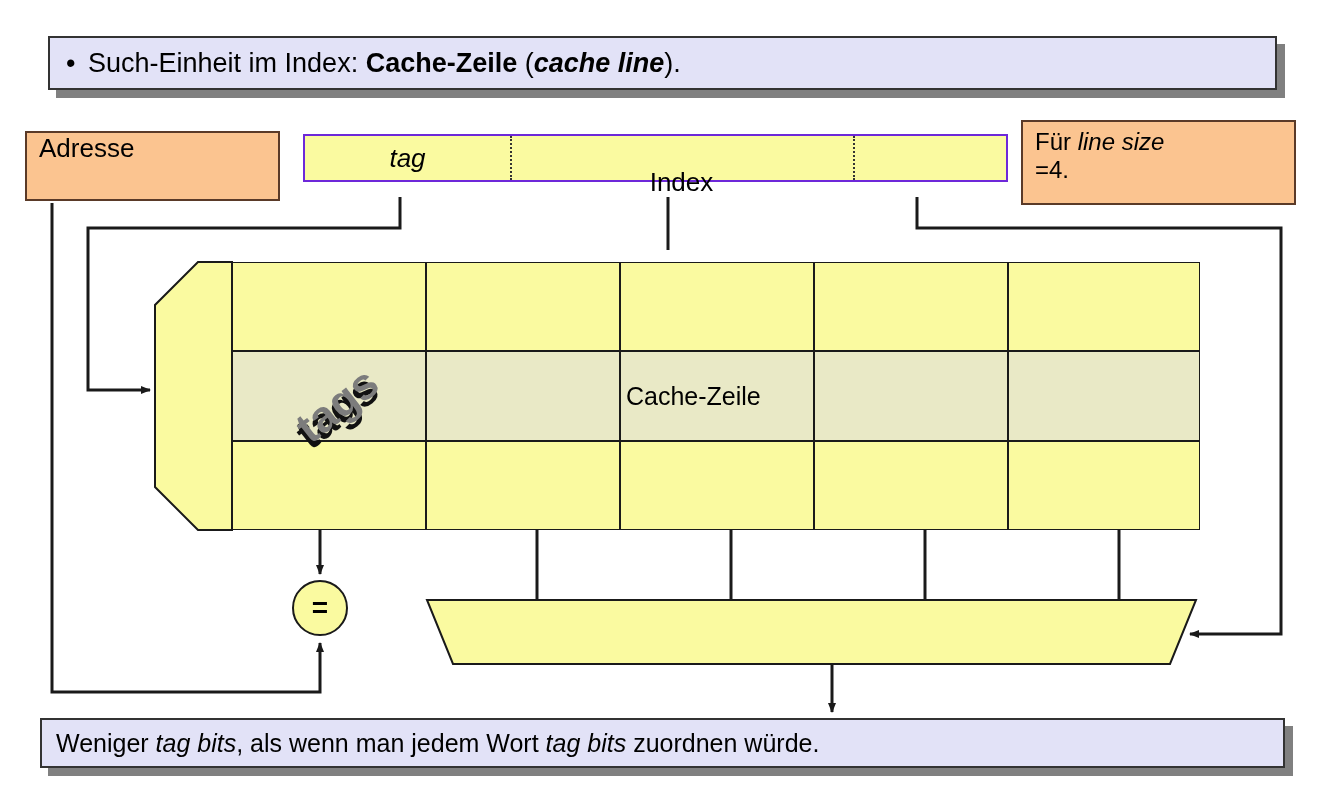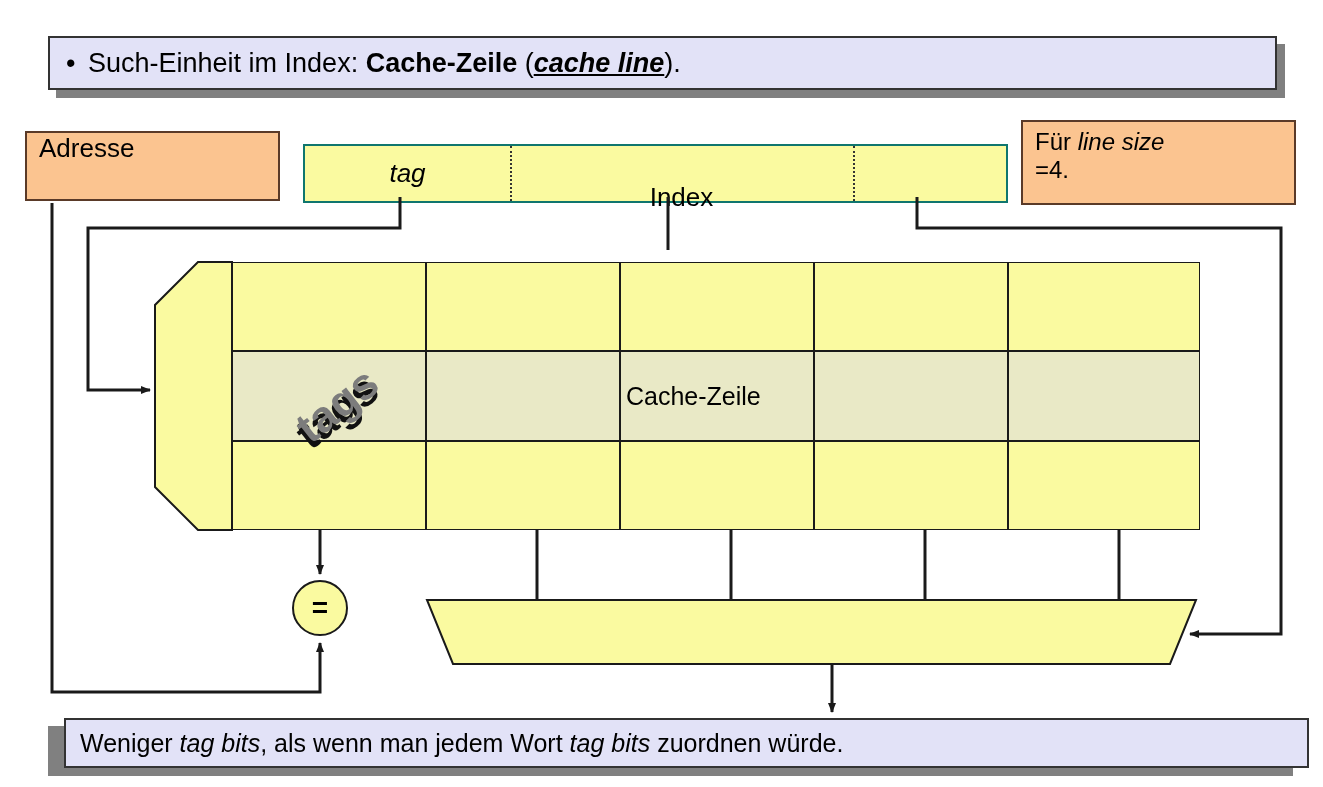--- a/index.html
+++ b/index.html
@@ -17,38 +17,38 @@
     background:#e2e2f7;
     border:2px solid #333333;
     display:flex;align-items:center;
     color:#000;
   }
   .banner-shadow{
     background:#808080;
   }
   #top-banner{left:48px;top:36px;width:1229px;height:54px;padding-left:16px;font-size:27px;}
   #top-banner-shadow{left:56px;top:44px;width:1229px;height:54px;}
-  #bottom-banner{left:40px;top:718px;width:1245px;height:50px;padding-left:14px;font-size:25px;margin-left:24px;}
+  #bottom-banner{left:40px;top:718px;width:1245px;height:50px;padding-left:14px;font-size:25px;}
   #bottom-banner-shadow{left:48px;top:726px;width:1245px;height:50px;}
   .bullet{display:inline-block;width:22px;font-size:27px;line-height:1;}
   .b{font-weight:bold;}
   .i{font-style:italic;}
-  .bi{font-weight:bold;font-style:italic;text-decoration:underline;}
+  .bi{font-weight:bold;font-style:italic;}
 
   
   .orange{
     background:#fbc490;
     border:2px solid #5a3a28;
     color:#000;
   }
   #address-box{left:25px;top:131px;width:255px;height:70px;font-size:26px;display:flex;align-items:flex-start;padding-left:12px;}
   #note-box{left:1021px;top:120px;width:275px;height:85px;font-size:24px;padding:6px 0 0 12px;line-height:1.15;}
 
   
-  #addr-bar{left:303px;top:144px;width:705px;height:59px;background:#fafaa0;border:2px solid #0f766e;}
+  #addr-bar{left:303px;top:134px;width:705px;height:48px;background:#fafaa0;border:2px solid #6d28d9;}
   .addr-div{position:absolute;top:0;bottom:0;width:0;border-left:2px dotted #333;}
   .addr-lab{position:absolute;top:0;height:100%;display:flex;align-items:center;justify-content:center;font-size:26px;color:#000;}
 
   
   #grid{left:232px;top:262px;width:968px;height:268px;}
   .gcell{position:absolute;border:1px solid #1a1a1a;background:#fafaa0;box-sizing:border-box;}
   .gcell.hl{background:#e9e9c6;}
   #cache-line-label{
     left:626px;top:380px;width:200px;height:32px;
     font-size:25px;color:#000;display:flex;align-items:center;

